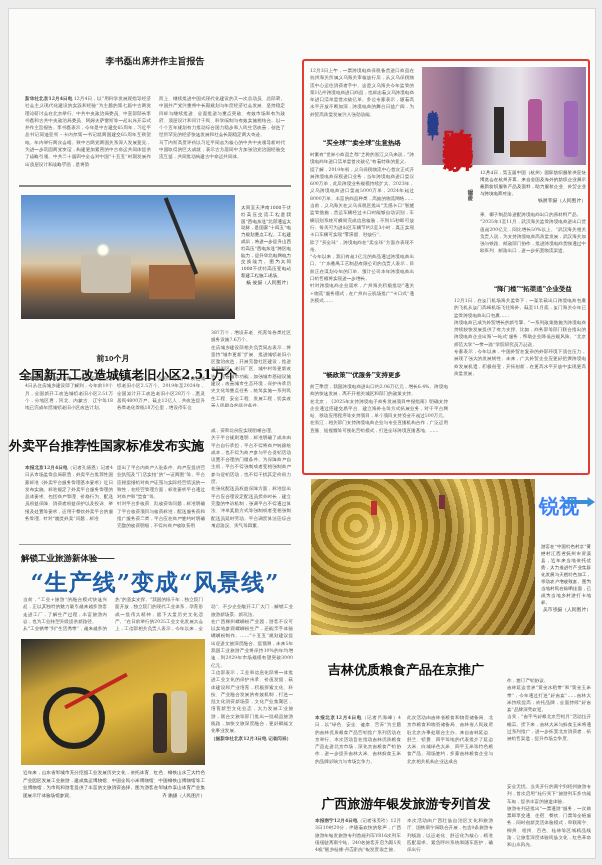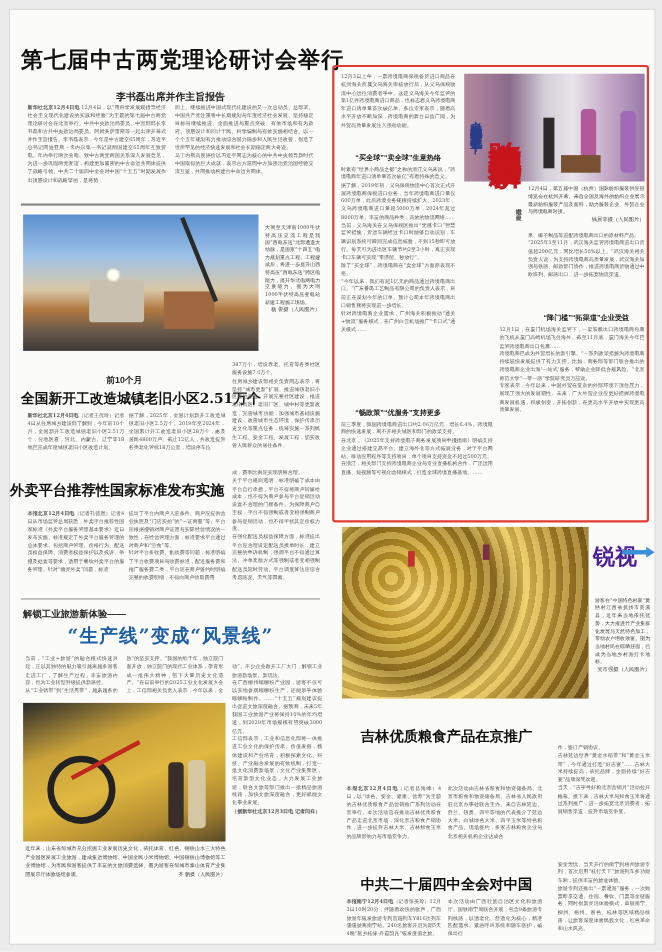--- a/index.html
+++ b/index.html
@@ -28,42 +28,41 @@
 .vauthor{position:absolute;writing-mode:vertical-rl;font-size:5.5px;color:#555}
 .badge{position:absolute;left:530px;top:480px;width:62px;height:34px}
 </style>
 </head>
 <body>
 
 <div class="page">
 
 
   <div class="col" style="left:10px;top:32px;width:272px">
-    <div class="h1">第七届中古两党理论研讨会举行</div>
     <div class="sub" style="margin-top:14px">李书磊出席并作主旨报告</div>
   </div>
   <div class="col txt" style="left:16px;top:86px;width:126px;height:86px">
     <b>新华社北京12月4日电</b> <span>12月4日，以“用科学发展观指导经济社会主义现代化建设的实践和经验”为主题的第七届中古两党理论研讨会在北京举行。中共中央政治局委员、中宣部部长李书磊和古共中央政治局委员、阿姆夫萨雷斯等一起出席开幕式并作主旨报告。李书磊表示，今年是中古建交65周年，习近平总书记同迪亚斯－卡内尔第一书记就两国建交65周年互致贺电。年内举行两次会晤。致中古两党两国关系深入发展意见，为进一步巩固两党友谊，构建更加紧密的中古命运共同体提供了战略引领。中共二十届四中全会对中国“十五五”时期发展作出顶层设计和战略擘画，是将势</span>
   </div>
   <div class="col txt" style="left:150px;top:86px;width:126px;height:86px;white-space:pre-line">而上、继续推进中国式现代化建设的又一次总动员、总部署。中国共产党注重将中长期规划与年度经济社会发展、坚持稳定目标与继续推进、全面推进与重点突破、有效市场和有为政府、顶层设计和问计于民、科学编制与有效实施相结合。以一个个五年规划有力推动综合国力稳步和人民生活改善，创造了世所罕见的经济快速发展和社会长期稳定两大奇迹。
 马丁内斯高度评价以习近平同志为核心的中共中央领导新时代中国取得的巨大成就，表示古方愿同中方加强治党治国经验交流互鉴，共同推动构建古中命运共同体。</div>
   <div class="rule" style="left:10px;top:176px;width:272px"></div>
 
   <div class="photo" style="left:12px;top:186px;width:214px;height:124px;background:linear-gradient(180deg,#5a8fcf 0%,#9cc0e8 30%,#d9c8a8 55%,#b07840 70%,#6b5a4a 85%,#3d3a3a 100%)">
     <div style="position:absolute;left:60px;top:60px;width:50px;height:38px;background:#c9c0b0;border-radius:3px"></div>
     <div style="position:absolute;left:128px;top:70px;width:46px;height:34px;background:#a06840"></div>
     <div style="position:absolute;left:75px;top:48px;width:14px;height:14px;background:radial-gradient(circle,#fff 0,#ffe 40%,transparent 70%)"></div>
     <div style="position:absolute;left:158px;top:0;width:4px;height:82px;background:#2a2a2a;transform:rotate(-22deg)"></div>
   </div>
   <div class="col cap" style="left:232px;top:196px;width:50px;font-size:4.5px;line-height:6.8px">
     <span>大同至天津南1000千伏特高压交流工程是我国“西电东送”北部通道大动脉，是国家“十四五”电力规划重点工程。工程建成后，将进一步提升山西特高压“西电东送”跨区电能力，提升华北电网电力交换能力。图为大同1000千伏特高压变电站新建工程施工现场。</span>
     <div class="cred">杨 俊摄（人民图片）</div>
   </div>
 
-  <div class="col" style="left:10px;top:331px;width:188px">
+  <div class="col" style="left:10px;top:344px;width:188px">
     <div class="sub" style="font-size:8px">前10个月</div>
     <div class="h2" style="font-size:12.5px;margin-top:3px">全国新开工改造城镇老旧小区2.51万个</div>
   </div>
   <div class="col txt" style="left:16px;top:366px;width:88px;height:46px">
     <b>新华社北京12月4日电</b><span>（记者王优玲）记者4日从住房城乡建设部了解到，今年前10个月，全国新开工改造城镇老旧小区2.51万个，分地区看，河北、内蒙古、辽宁等18地已完成年度城镇老旧小区改造计划。</span>
   </div>
   <div class="col txt" style="left:108px;top:366px;width:88px;height:46px">据了解，2025年，全国计划新开工改造城镇老旧小区2.5万个。2019年至2024年，全国累计开工改造老旧小区28万个，惠及居民4800万户。截止12亿人，共改造提升各类老化管线18万公里，增设停车位</div>
   <div class="col txt" style="left:202px;top:320px;width:80px;height:78px;white-space:pre-line">387万个，增设养老、托育等各类社区服务设施7.6万个。
 住房城乡建设部相关负责同志表示，将坚持“城市更新”扩展、推进城镇老旧小区整治改造，开展完整社区建设，推进老旧街区、老旧厂区、城中村等更新改造，完善城市功能，加强城市基础设施建设，改善城市生态环境，保护传承历史文化等重点任务，统筹实施一系列民生工程、安全工程、发展工程，切实改善人民群众的居住条件。</div>
 
@@ -75,21 +74,21 @@
   </div>
   <div class="col txt" style="left:108px;top:455px;width:88px;height:76px;white-space:pre-line">提出了平台内商户入驻条件、商户应提供营业执照及“门店实拍”的“一证两图”等。平台应根据报销对商户证照与实际经营情况的一致性，在经营管理方面，标准要求平台通过对商户和“堂食”等。
 针对平台多收费、乱收费等问题，标准明确了平台收费项目与收费标准，配送服务费和推广服务费二类，平台应在商户签约时明确完整的收费明细，不得向商户收取费用</div>
   <div class="col txt" style="left:202px;top:418px;width:80px;height:113px;white-space:pre-line">成，费率比例应实现明晰合理。
 关于平台规则透明，标准明确了成本由平台自行承担，平台不得将商户转嫁给成本，也不得为商户参与平台促销活动设置不合理的门槛条件。为保障商户自主权，平台不得强制或者变相强制商户参与促销活动，也不得干扰其定价权力度。
 在强化配送员权益保障方面，标准提出平台应合理设定配送员接单时长，建立完整的申诉机制，强调平台不得通过算法、冲单奖励方式等强制或者变相强制配送员延时劳动。平台调度算法应综合考虑路况、天气等因素。</div>
   <div class="rule" style="left:10px;top:535px;width:272px;height:1px;background:#999"></div>
 
   <div class="col" style="left:10px;top:544px;width:272px">
     <div class="sub" style="text-align:left;font-size:8.5px;padding-left:2px">解锁工业旅游新体验——</div>
-    <div class="h1" style="color:#1d5ea6;font-size:17px;margin-top:2px">“生产线”变成“风景线”</div>
+    <div class="h1" style="color:#1d5ea6;font-size:23px;margin-top:2px">“生产线”变成“风景线”</div>
   </div>
   <div class="col txt" style="left:14px;top:587px;width:84px;height:36px;white-space:pre-line">当前，“工业+旅游”的融合模式快速兴起，正以其独特的魅力吸引越来越多游客走进工厂，了解生产过程，丰富旅游内容，也为工业转型升级提供新路径。
 从“工业锈带”到“生活秀带”，越来越多的工业遗产焕发新生，奏出美丽新风景。</div>
   <div class="col txt" style="left:106px;top:587px;width:88px;height:36px">热”的坚实支撑。“我国的纸千年，独立院门面开放，独立院门的现代工业体系，孕育形成一批伟大精神，留下大量历史文化遗产。”在日前举行的2025工业文化发展大会上，工信部相关负责人表示，今年以来，全国各类工业旅游项目……</div>
   <div class="col txt" style="left:202px;top:587px;width:82px;height:252px;white-space:pre-line">
     <span>动”。不少企业敞开工厂大门，解锁工业旅游新场景。新玩法。
 在广西柳州螺蛳粉产业园，游客不仅可以实地参观螺蛳粉生产，还能亲手体验螺蛳粉制作。……“十五五”规划建议提出促进文旅深度融合。据预测，未来5年我国工业旅游产业将保持10%的年均增速，到2029年市场规模有望突破3000亿元。
 工信部表示，工业和信息化部将一体推进工业文化的保护传承、价值发掘，载体建设和产业培育，积极探索文化、科技、产业融合发展的有效机制，打造一批文化消费新场景，文化产业集聚区，培育新型文化业态，大力发展工业旅游，联合文旅等部门推出一批精品旅游线路，加快文旅深度融合，更好赋能文化事业发展。</span>
     <div style="font-weight:bold">（据新华社北京12月3日电 记者闫祥）</div>
   </div>
@@ -135,21 +134,21 @@
     </div>
     <div class="col txt" style="left:176px;top:150px;width:106px;height:68px;white-space:pre-line">果、椰子制品等进配跨境电商出口的原材料产品。
 “2025年1至11月，武汉海关监管跨境电商进出口货值超200亿元，同比增长50%以上。”武汉海关相关负责人说，为支持跨境电商高质量发展，武汉海关加强与铁路、邮政部门协作，推进跨境电商货物通过中欧班列、邮路出口，进一步拓宽物流渠道。</div>
     <div class="col h3" style="left:176px;top:224px;width:106px">“降门槛”“拓渠道”企业受益</div>
     <div class="col txt" style="left:150px;top:236px;width:132px;height:172px;white-space:pre-line">12月1日，在厦门机场海关监管下，一架装载出口跨境电商包裹的飞机从厦门高崎机场飞往海外。截至11月底，厦门海关今年已监管跨境电商出口包裹……
 跨境电商已成为外贸增长的新引擎。“一系列政策措施为跨境电商持续较快发展提供了有力支撑。比如，商务部等部门联合推出的跨境电商企业出海‘一站式’服务，帮助企业降低合规风险。”北京师范大学“一带一路”学院研究员万喆说。
 专家表示，今年以来，中国外贸在复杂的外部环境下顶住压力，展现了强大的发展韧性。未来，广大外贸企业应更好把握跨境电商发展机遇，积极创变，开拓创新，在更高水平开放中实现更高质量发展。</div>
   </div>
 
   <div class="badge">
-    <div style="position:absolute;left:0;top:4px;font-size:20px;font-weight:bold;color:#4c1d95;font-family:Liberation Sans, sans-serif"><span>锐视</span></div>
+    <div style="position:absolute;left:0;top:4px;font-size:20px;font-weight:bold;color:#3b82f6;font-family:Liberation Sans, sans-serif"><span>锐视</span></div>
     <div style="position:absolute;left:26px;top:8px;width:30px;height:10px;background:#3a8fd8;clip-path:polygon(0 30%,75% 30%,75% 0,100% 50%,75% 100%,75% 70%,0 70%)"></div>
   </div>
 
   <div class="photo" style="left:302px;top:470px;width:224px;height:156px;background:radial-gradient(circle at 30% 40%,#f0d070 0,#c9a030 20%,#8a6a20 40%,#e8c860 55%,#a07a28 75%,#5a4010 100%)">
     <div style="position:absolute;inset:0;background:repeating-radial-gradient(circle at 20% 30%,rgba(255,230,140,.35) 0 6px,rgba(120,90,20,.25) 6px 12px)"></div>
     <div style="position:absolute;left:60px;top:22px;width:6px;height:14px;background:#c03030"></div>
     <div style="position:absolute;left:128px;top:16px;width:6px;height:14px;background:#7a3040"></div>
   </div>
   <div class="col cap" style="left:532px;top:534px;width:50px;font-size:4.5px;line-height:7px">
     <span>游客在“中国特色村寨”黄鳝村江西省抚州市资溪县，近年来当地依托优势，大力推进竹产业集群化发展与天然特色加工，带动农户增收致富。图为当地村民在晾晒挂面，已成为当地乡村游打卡地标。</span>
@@ -161,21 +160,21 @@
   </div>
   <div class="col txt" style="left:306px;top:705px;width:86px;height:56px">
     <b>本报北京12月4日电</b><span>（记者吕海峰）4日，以“绿色、安全、健康、营养”为主题的吉林优质粮食产品营销推广系列活动在京举行。本次活动旨在推动吉林优质粮食产品走进北京市场，深化京吉粮食产销协作，进一步提升吉林大米、吉林鲜食玉米的品牌影响力与市场竞争力。</span>
   </div>
   <div class="col txt" style="left:398px;top:705px;width:86px;height:56px">此次活动由吉林省粮食和物资储备局、北京市粮食和物资储备局、吉林省人民政府驻北京办事处联合主办。来自吉林延边、舒兰、镇赉、四平等地的代表推介了延边大米、白城绿色大米、四平玉米等特色粮食产品。现场签约，多家吉林粮食企业与北京相关机构企业达成合</div>
   <div class="col txt" style="left:498px;top:668px;width:84px;height:94px;white-space:pre-line">作，签订产销协议。
 吉林延边世界“黄金水稻带”和“黄金玉米带”，今年通过打造“好吉宴”……吉林大米持续提高，依托品牌，全面持续“好吉宴”品牌深受欢迎。
 当天，“吉字号好粮北京营销月”活动拉开帷幕。接下来，吉林大米与鲜食玉米将通过系列推广，进一步拓宽北京消费者，拓展销售渠道，提升市场竞争度。</div>
 
   <div class="col" style="left:302px;top:786px;width:190px">
-    <div class="h2">中共二十届四中全会对中国</div>
+    <div class="h2">广西旅游年银发旅游专列首发</div>
   </div>
   <div class="col txt" style="left:306px;top:808px;width:86px;height:40px">
     <b>本报南宁12月4日电</b><span>（记者张美玲）12月3日10时20分，伴随着欢快的歌声，广西旅游年银发旅游专列首趟列车Y816次列车缓缓驶离南宁站。240名旅客开启为期5天4晚“邕乡桂缘·丹霞韵光”银发度假之旅。</span>
   </div>
   <div class="col txt" style="left:398px;top:808px;width:86px;height:40px">本次活动由广西壮族自治区文化和旅游厅、国铁南宁局联合开展，包含9条旅游专列线路，以适老化、舒适化为核心，精准匹配需求。紧急呼叫系统和随车医护，确保出行</div>
   <div class="col txt" style="left:498px;top:774px;width:84px;height:74px;white-space:pre-line">安全无忧。当天开行的南宁到梧州旅游专列，首次启用“桂行天下”旅游列车多功能车厢，提供丰富的旅途体验。
 旅游专列还推出“一票通游”服务，一次购票即享交通、住宿、餐饮、门票等全链服务，同时创新灵活体验模式，串联南宁、柳州、梧州、百色、桂林等区域精品线路，让旅客深度体验民族文化，红色革命和山水风光。</div>
 
 </div>
 

